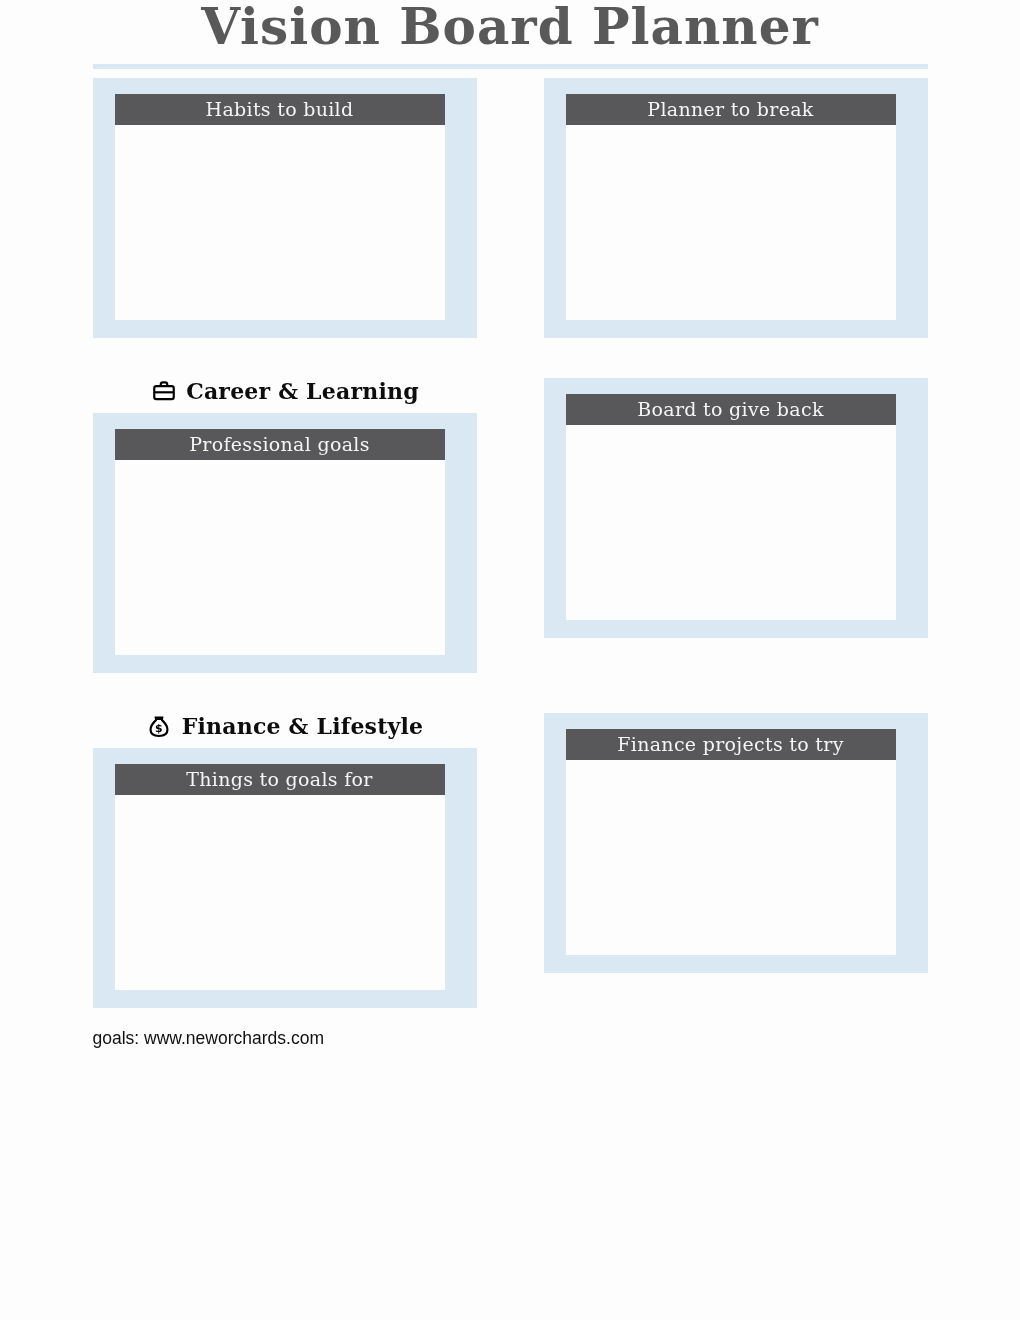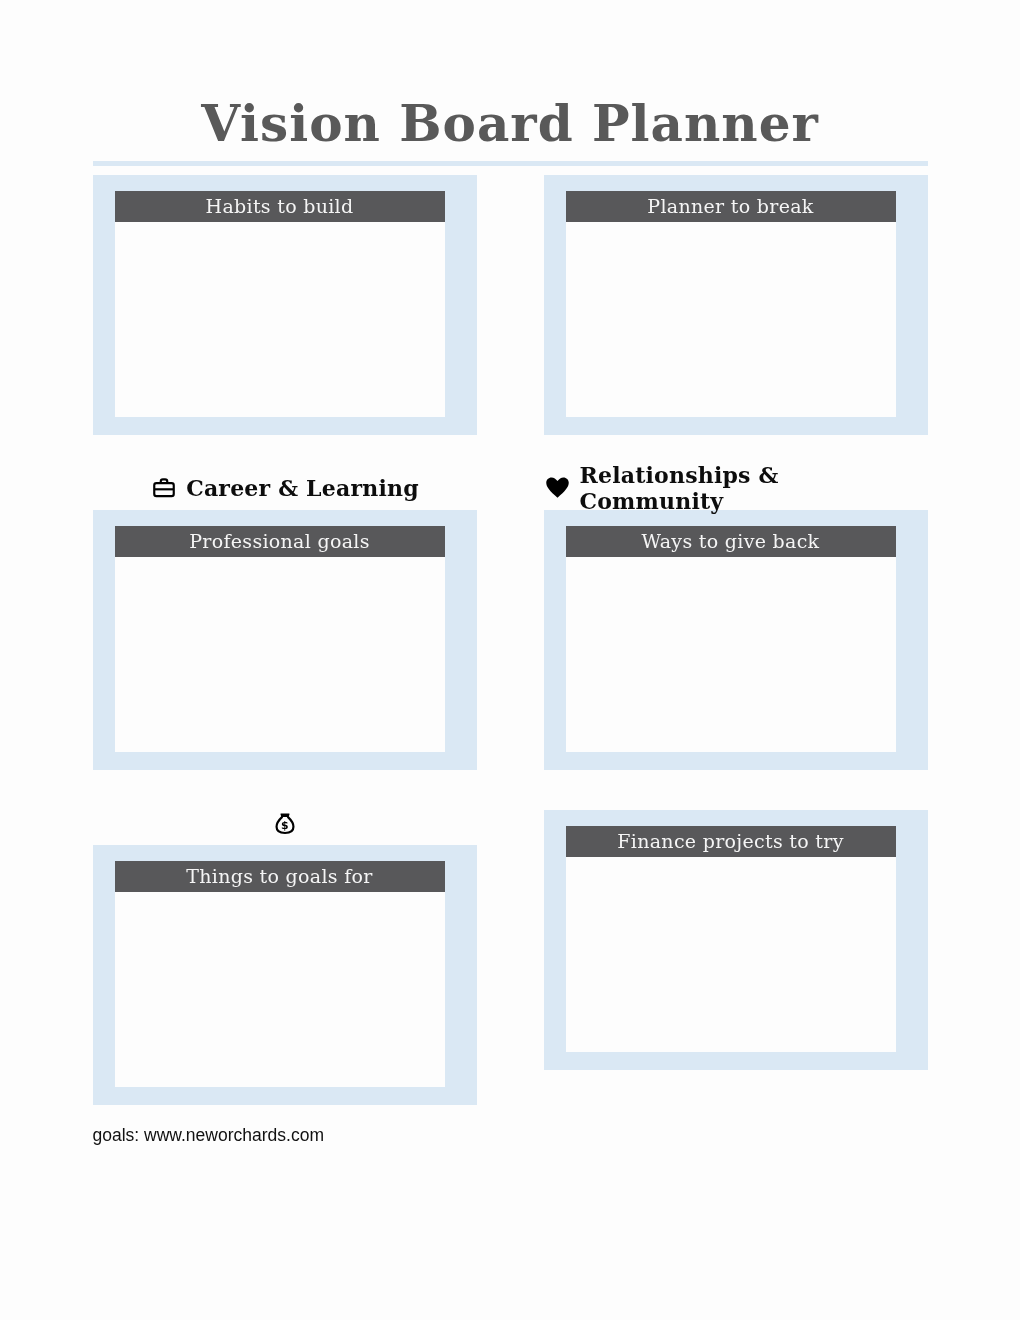--- a/index.html
+++ b/index.html
@@ -13,22 +13,21 @@
     height: 1320px;
     background: #fdfdfd;
     font-family: "Liberation Sans", sans-serif;
     overflow: hidden;
   }
   .content {
     width: 835px;
     margin: 0 auto;
   }
   .page-title {
-    margin: 8px;
-    padding-top: 90px;
+    margin: 1px;
     text-align: center;
     font-family: "DejaVu Serif", serif;
     font-weight: 800;
     font-size: 50px;
     line-height: 1.05;
     letter-spacing: 1px;
     color: #595959;
   }
   .title-divider {
     margin-top: 10px;
@@ -127,45 +126,38 @@
             </svg>
           </span>
           <span>Career &amp; Learning</span>
         </div>
         <div class="board-box">
           <div class="box-header">Professional goals</div>
           <div class="box-content"></div>
         </div>
       </div>
       <div class="col">
-        <div class="section-header">
-          <span class="icon">
-            <svg width="27" height="27" viewBox="0 0 24 24">
-              <path d="M12 21 C5.2 15.4 2 11.4 2 7.8 C2 5.0 4.1 3 6.7 3 C8.8 3 10.6 4.2 12 6.3 C13.4 4.2 15.2 3 17.3 3 C19.9 3 22 5.0 22 7.8 C22 11.4 18.8 15.4 12 21 Z" fill="#000"></path>
-            </svg>
-          </span>
-          <span>Relationships &amp; Community</span>
-        </div>
         <div class="board-box">
-          <div class="box-header">Ways to give back</div>
+          <div class="box-header">Board to give back</div>
           <div class="box-content"></div>
         </div>
       </div>
     </div>
 
     <div class="row headers-row">
       <div class="col">
         <div class="section-header">
           <span class="icon">
             <svg width="26" height="26" viewBox="0 0 24 24">
               <path d="M9.2 6.6 C6.4 9.2 4.2 12.2 4.2 15.5 C4.2 19.2 7.4 21.2 12 21.2 C16.6 21.2 19.8 19.2 19.8 15.5 C19.8 12.2 17.6 9.2 14.8 6.6" fill="none" stroke="#000" stroke-width="2" stroke-linecap="round"></path>
               <path d="M8.6 6.4 L7.8 3.8 Q7.7 3.2 8.3 3.2 L15.7 3.2 Q16.3 3.2 16.2 3.8 L15.4 6.4 Z" fill="#000"></path>
               <text x="12" y="17.6" text-anchor="middle" font-family="'DejaVu Sans', sans-serif" font-size="10" font-weight="bold" fill="#000">$</text>
             </svg>
           </span>
+          <span>Finance &amp; Lifestyle</span>
         </div>
         <div class="board-box">
           <div class="box-header">Things to goals for</div>
           <div class="box-content"></div>
         </div>
       </div>
       <div class="col">
         <div class="board-box">
           <div class="box-header">Finance projects to try</div>
           <div class="box-content"></div>

